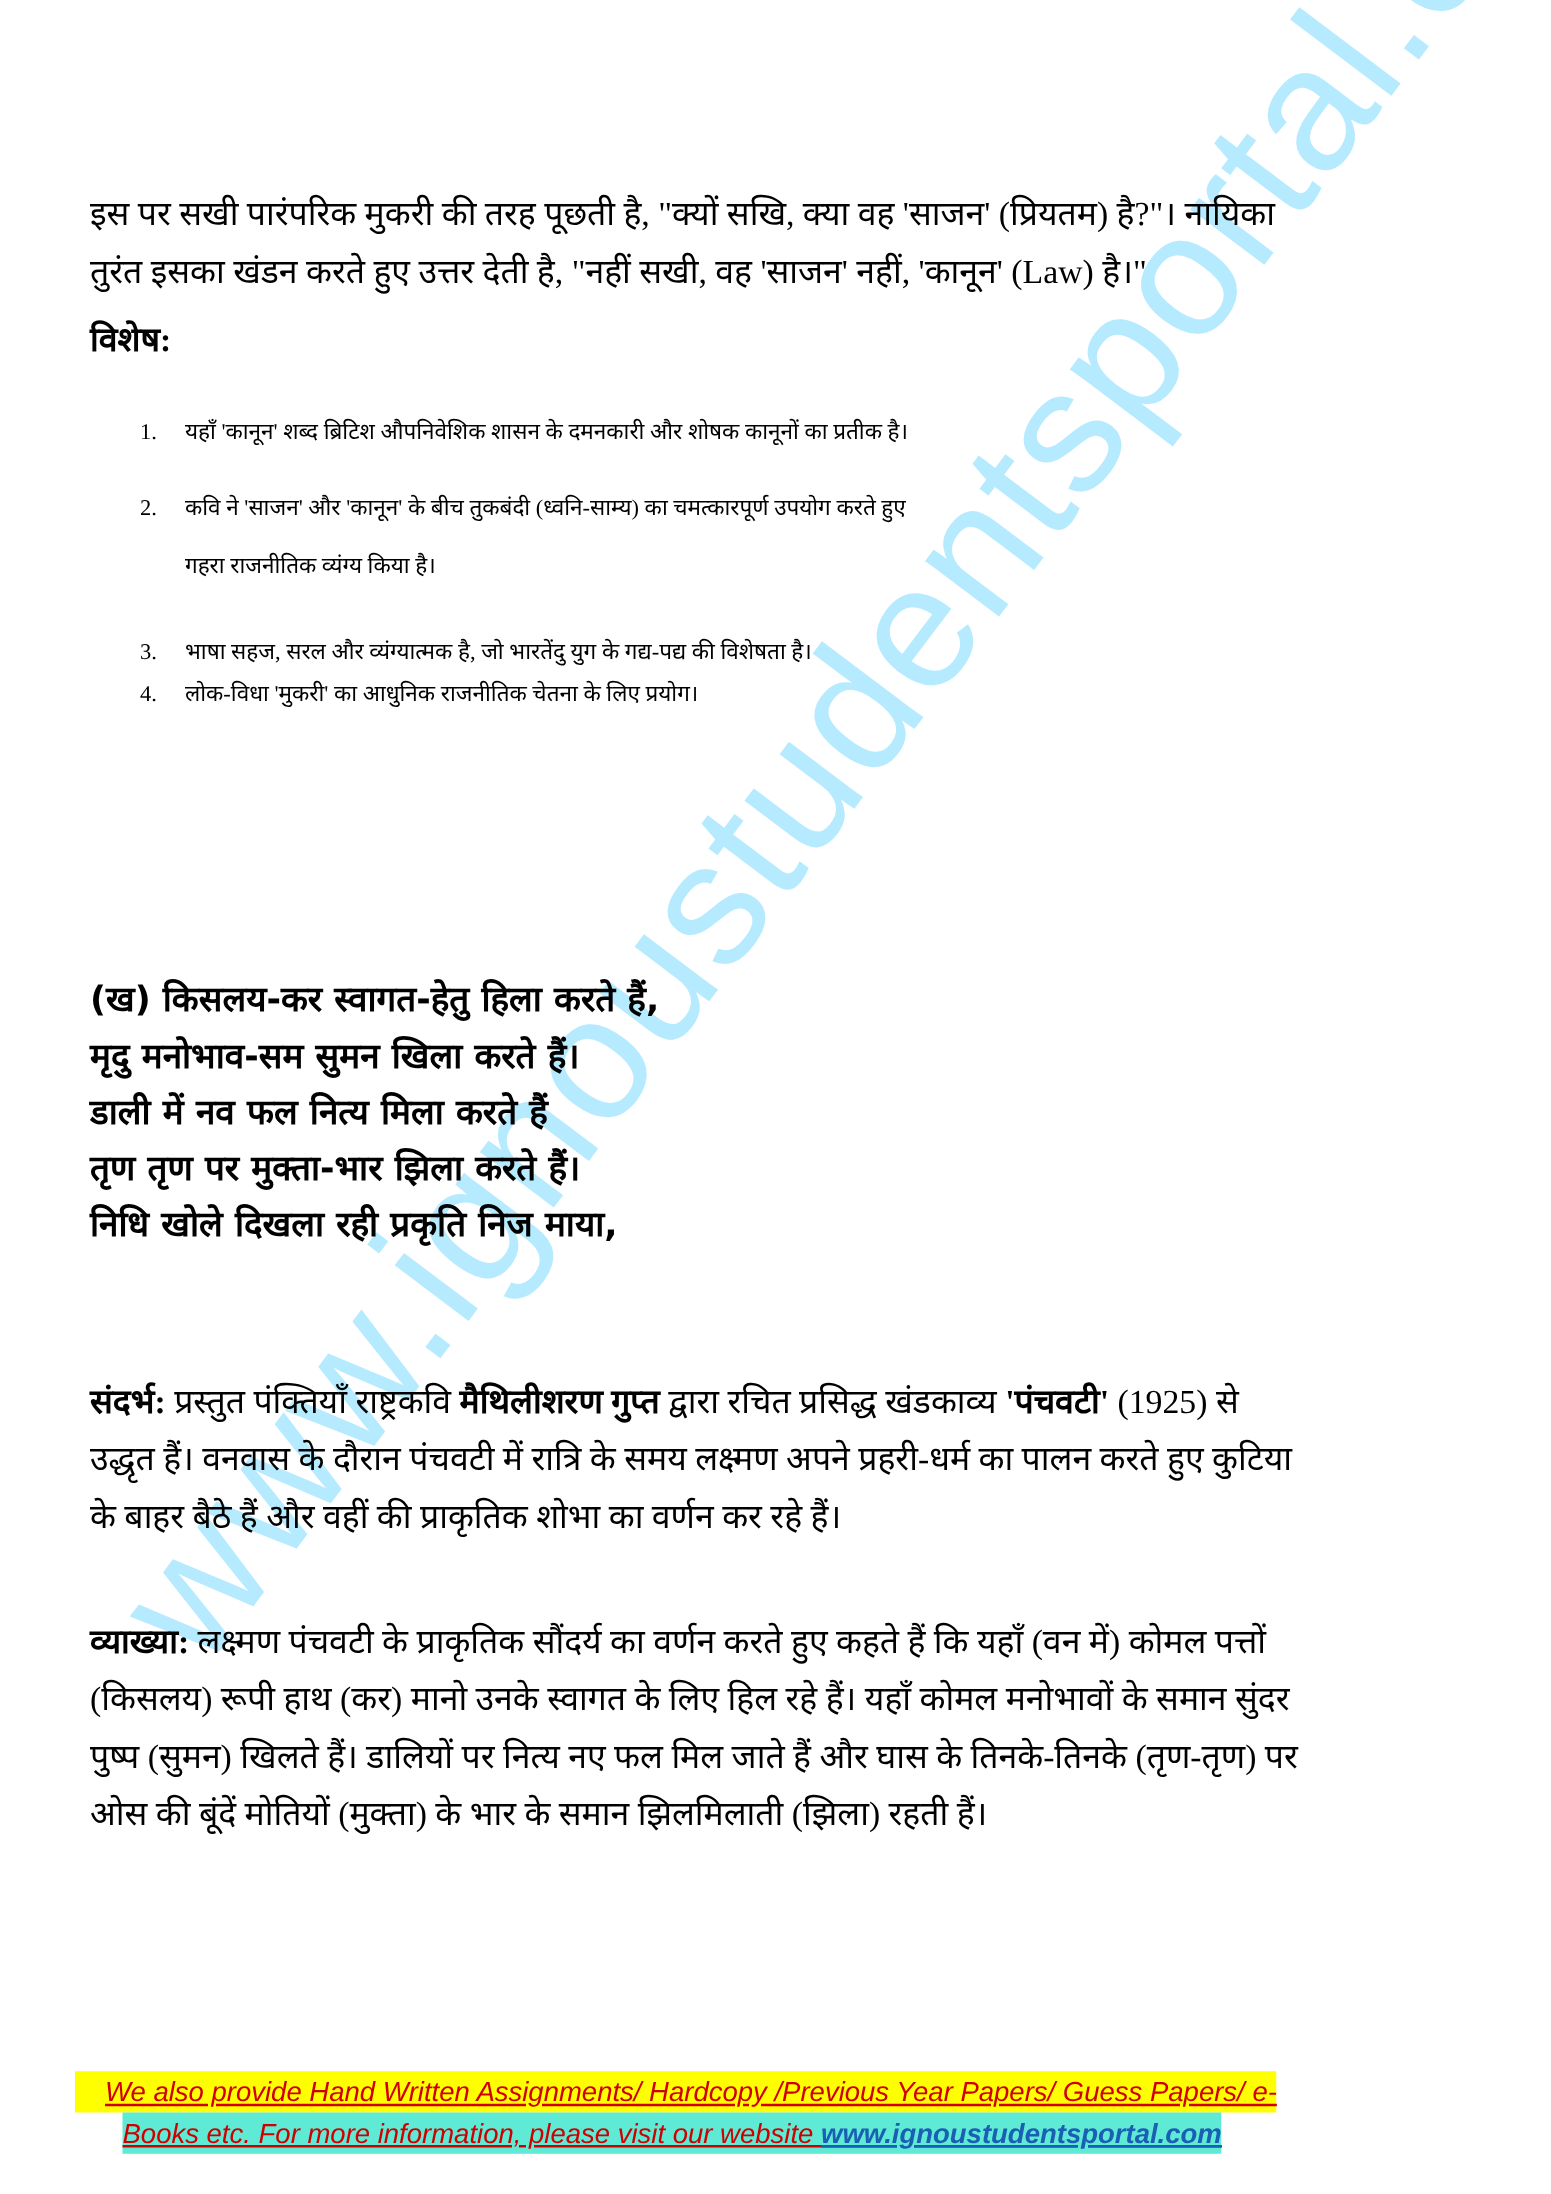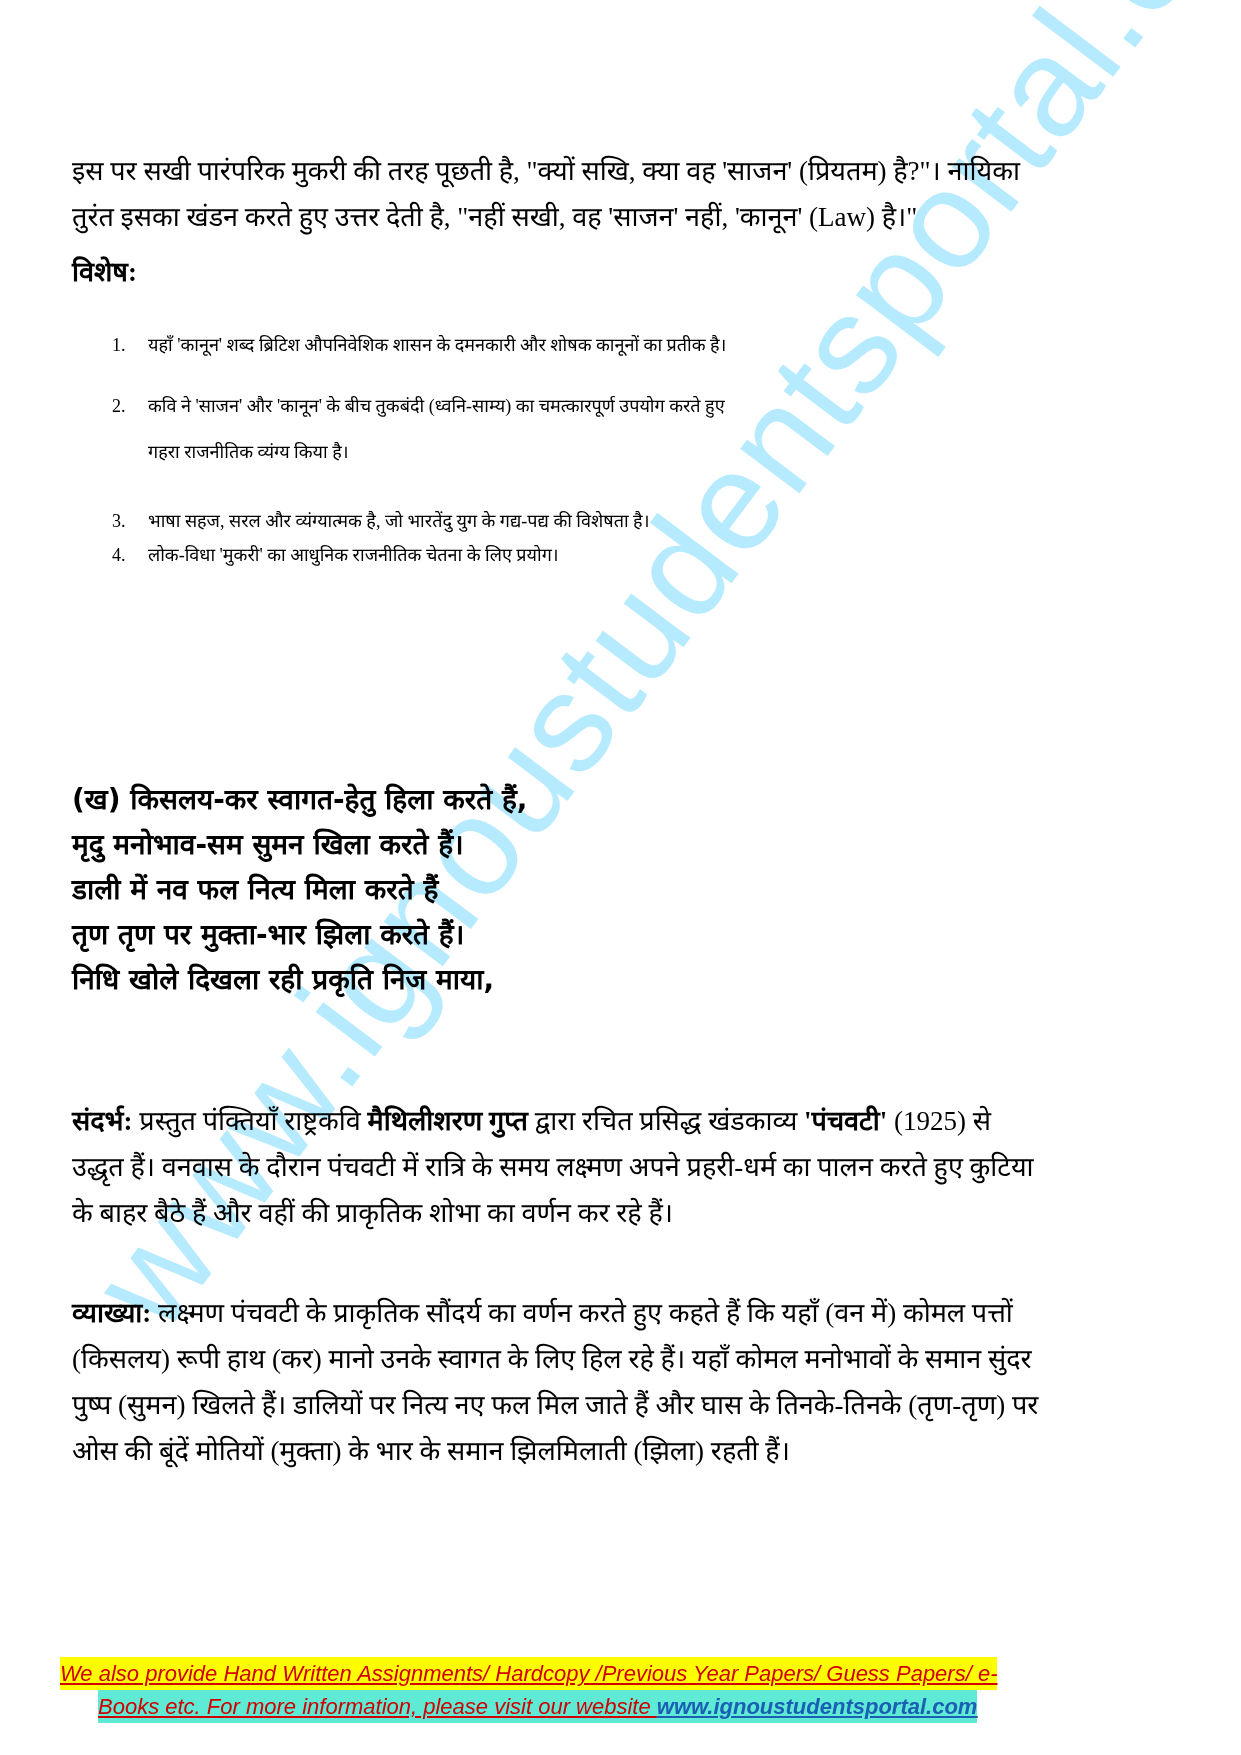--- a/index.html
+++ b/index.html
@@ -28,21 +28,21 @@
       font-size: 140px; color: #8fe0ff; opacity: 0.65;
       transform-origin: 0 0; transform: rotate(-53deg);
       white-space: nowrap; letter-spacing: 2px;
       pointer-events: none;
     }
     .footer {
       position: absolute; left: 60px; top: 1657px; width: 1110px;
       font-family: "Liberation Sans", sans-serif; font-style: italic;
       font-size: 22px; line-height: 33px; color: #d00000;
     }
-    .footer .line1 { background: #ffff00; display: inline-block; text-decoration: underline; white-space: nowrap; }
+    .footer .line1 { background: #ffff00; display: inline-block; text-decoration: underline; white-space: nowrap; padding-left: 24px; }
     .footer .line2 { background: #5eead4; display: inline-block; margin-left: 38px; text-decoration: underline; white-space: nowrap; }
     .footer a { color: #1a5fb4; font-weight: bold; text-decoration: underline; }
   </style>
 </head>
 <body>
 
 <div class="page">
 
   <div class="watermark">www.ignoustudentsportal.com</div>
 

